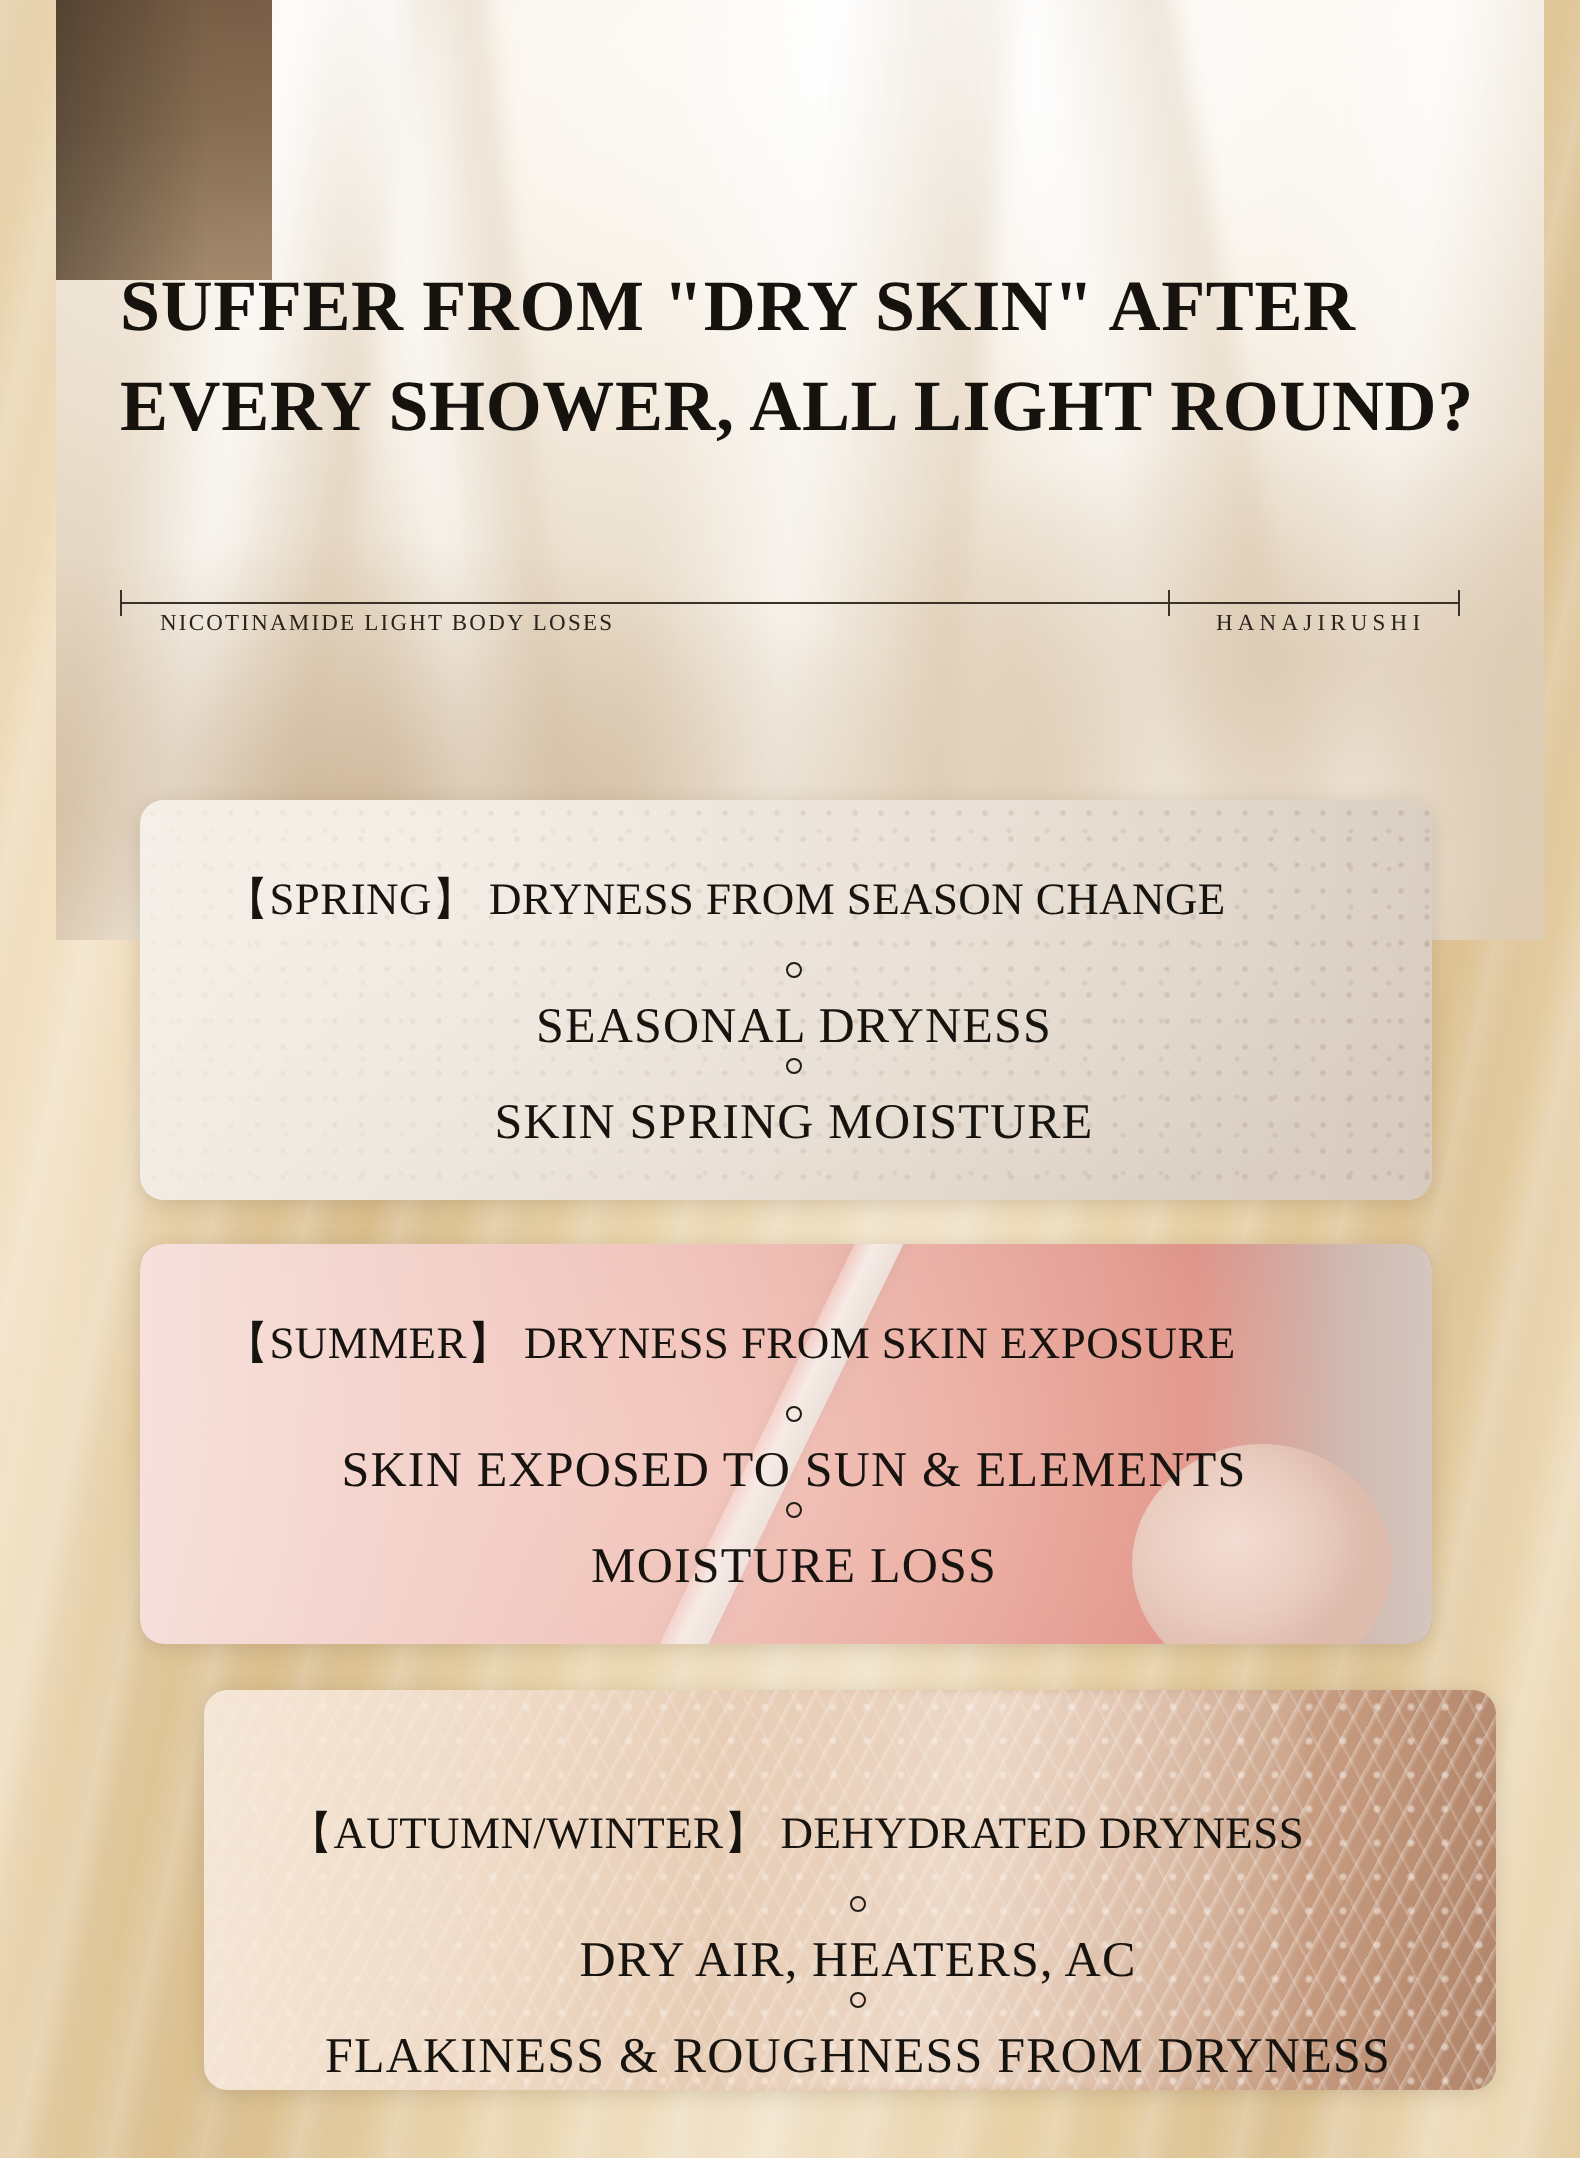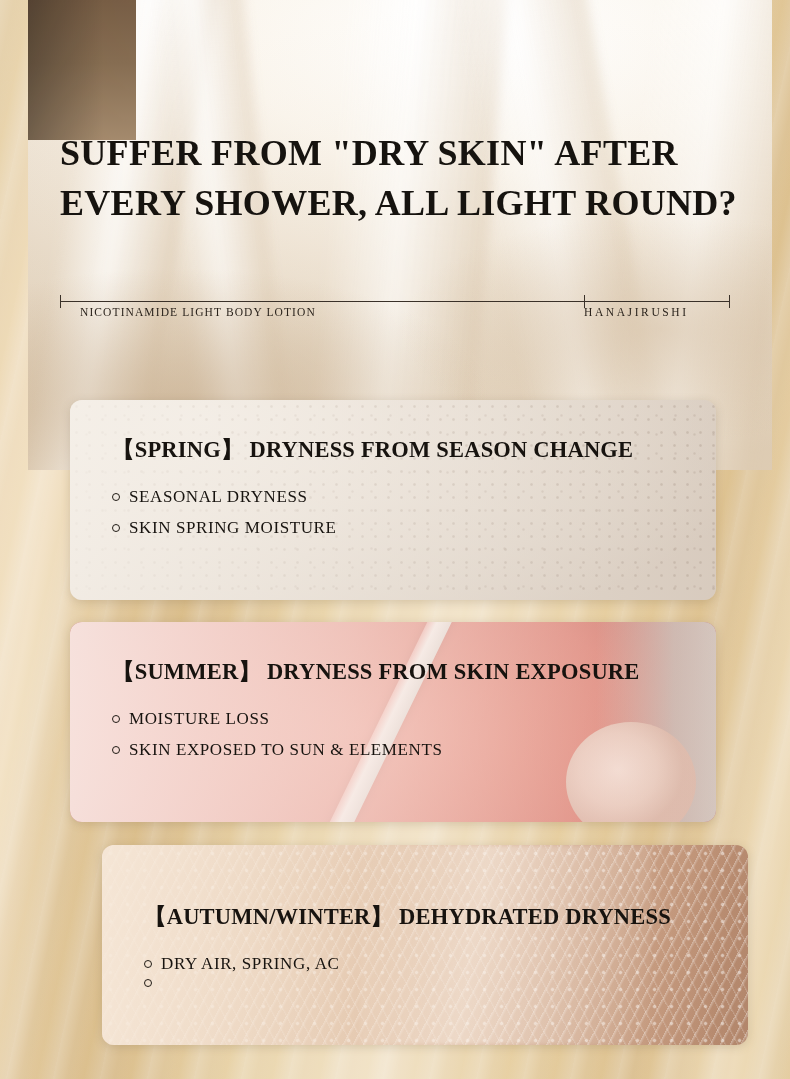--- a/index.html
+++ b/index.html
@@ -139,21 +139,21 @@
   .rule-row .label-left {
     position: absolute;
     left: 20px; top: 11px;
     font-size: 11.5px;
     letter-spacing: 1.1px;
     color: #2b241d;
     white-space: nowrap;
   }
   .rule-row .label-right {
     position: absolute;
-    left: 524px; top: 11px;
+    left: 548px; top: 11px;
     font-size: 11.5px;
     letter-spacing: 2.6px;
     color: #2b241d;
     white-space: nowrap;
   }
 
   
   .card {
     position: absolute;
     left: 70px;
@@ -167,31 +167,32 @@
   .card .content {
     position: relative;
     padding: 34px 34px 26px 42px;
     color: #17130f;
   }
   .card .title {
     font-size: 22.5px;
     letter-spacing: 0.2px;
     white-space: nowrap;
     margin-bottom: 16px;
-    font-weight: 700;
+    font-weight: 400;
   }
   .card .bullets { list-style: none; }
   .card .bullets li {
-    font-size: 17px;
+    font-size: 25px;
     letter-spacing: 0.6px;
     line-height: 31px;
     white-space: nowrap;
     display: flex;
     align-items: center;
     gap: 9px;
+    flex-direction: column;
   }
   .card .bullets li .dot {
     width: 8px; height: 8px;
     border: 1.4px solid #211c16;
     border-radius: 50%;
     display: inline-block;
     flex: none;
   }
 
   
@@ -286,21 +287,21 @@
   <div class="headline">
     <span class="line">SUFFER FROM "DRY SKIN" AFTER</span>
     <span class="line">EVERY SHOWER, ALL LIGHT ROUND?</span>
   </div>
 
   <div class="rule-row">
     <div class="hline"></div>
     <div class="tick t1"></div>
     <div class="tick t2"></div>
     <div class="tick t3"></div>
-    <div class="label-left">NICOTINAMIDE LIGHT BODY LOTION</div>
+    <div class="label-left">NICOTINAMIDE LIGHT BODY LOSES</div>
     <div class="label-right">HANAJIRUSHI</div>
   </div>
 
   <div class="card card-spring">
     <div class="photo"></div>
     <div class="veil"></div>
     <div class="content">
       <div class="title">【SPRING】 DRYNESS FROM SEASON CHANGE</div>
       <ul class="bullets">
         <li>
@@ -320,42 +321,43 @@
       <div class="strap"></div>
       <div class="edgegray"></div>
       <div class="finger"></div>
     </div>
     <div class="veil"></div>
     <div class="content">
       <div class="title">【SUMMER】 DRYNESS FROM SKIN EXPOSURE</div>
       <ul class="bullets">
         <li>
             <span class="dot"></span>
+            <span>SKIN EXPOSED TO SUN &amp; ELEMENTS</span>
+          </li>
+        <li>
+            <span class="dot"></span>
             <span>MOISTURE LOSS</span>
-          </li>
-        <li>
-            <span class="dot"></span>
-            <span>SKIN EXPOSED TO SUN &amp; ELEMENTS</span>
           </li>
       </ul>
     </div>
   </div>
 
   <div class="card card-autumn">
     <div class="photo">
       <div class="hl"></div>
     </div>
     <div class="veil"></div>
     <div class="content">
       <div class="title">【AUTUMN/WINTER】 DEHYDRATED DRYNESS</div>
       <ul class="bullets">
         <li>
             <span class="dot"></span>
-            <span>DRY AIR, SPRING, AC</span>
-          </li>
-        <li>
-            <span class="dot"></span>
+            <span>DRY AIR, HEATERS, AC</span>
+          </li>
+        <li>
+            <span class="dot"></span>
+            <span>FLAKINESS &amp; ROUGHNESS FROM DRYNESS</span>
           </li>
       </ul>
     </div>
   </div>
 
 </div>
 
 </body></html>

